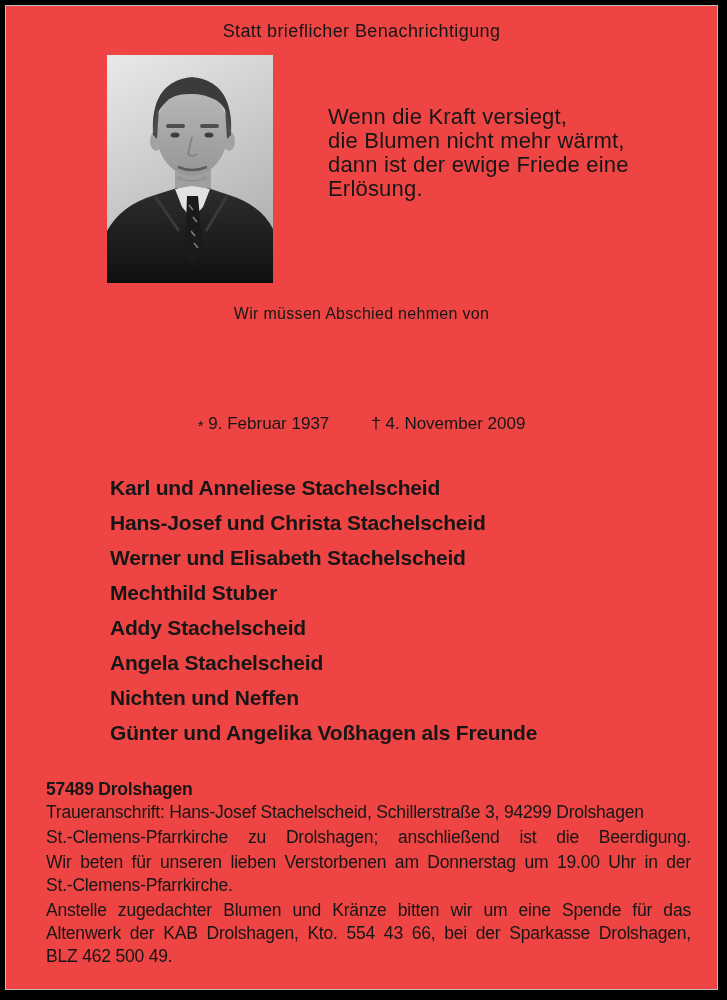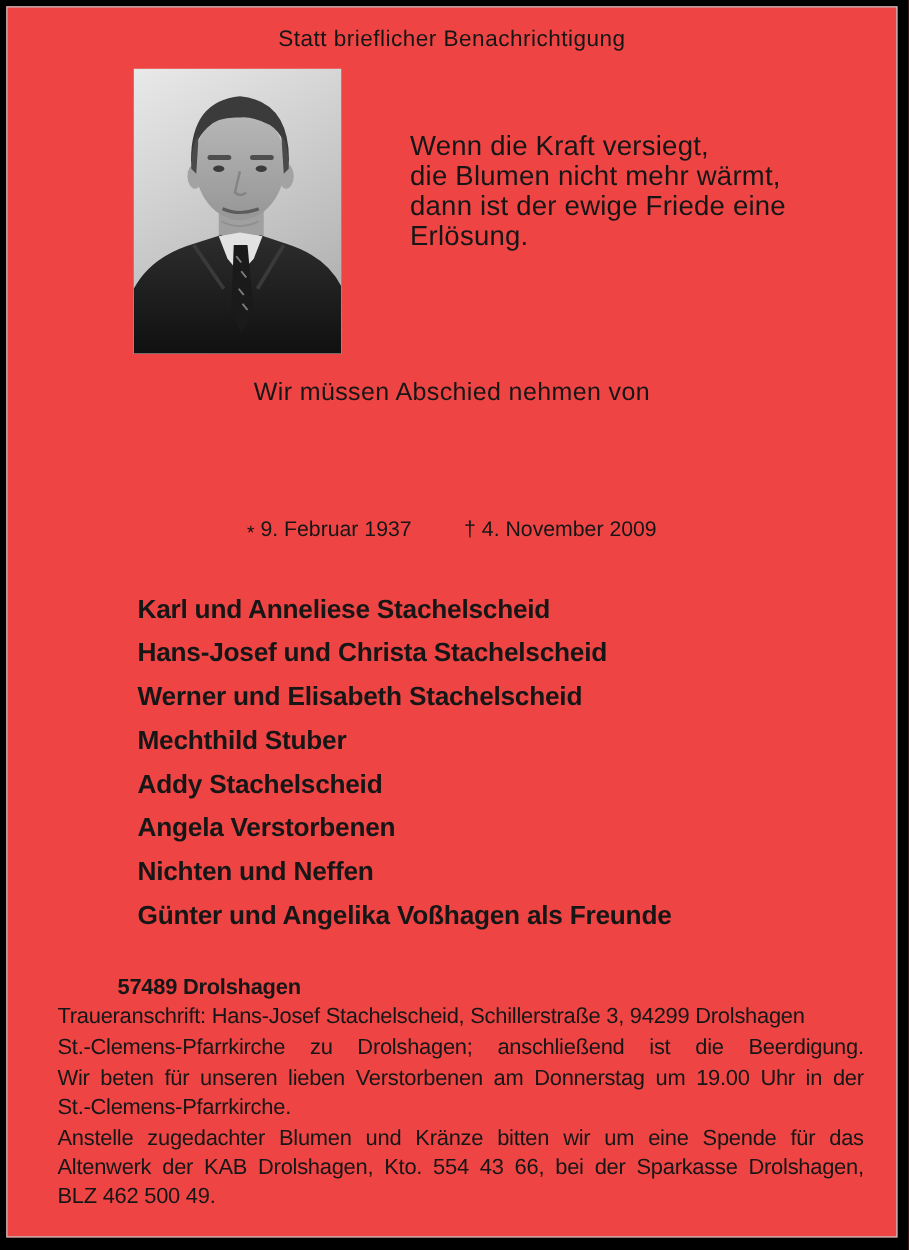--- a/index.html
+++ b/index.html
@@ -21,38 +21,38 @@
   .preface{top:15px;font-size:18px;letter-spacing:.4px;line-height:22px;}
 
   .photo{
     left:102px;top:50px;width:166px;height:228px;
     background:#c9c9c9;overflow:hidden;
   }
   .photo svg{display:block;}
 
   .poem{left:323px;top:100px;font-size:22px;line-height:24px;letter-spacing:.2px;}
 
-  .intro{top:297px;font-size:20px;line-height:24px;letter-spacing:.3px;}
+  .intro{top:297px;font-size:16px;line-height:24px;letter-spacing:.3px;}
 
   .name-wrap{top:328px;line-height:60px;}
   .name-inner{
     display:inline-block;font-size:55px;font-weight:bold;
     transform:scaleX(.9);transform-origin:center;
     letter-spacing:-.5px;white-space:nowrap;
   }
 
   .dates{top:406px;font-size:17px;line-height:26px;}
   .dates .birth{margin-right:42px;}
   .dates .star{display:inline-block;font-size:.9em;position:relative;top:2px;}
 
   .mourners{left:105px;top:465px;font-size:21px;font-weight:bold;line-height:35px;letter-spacing:-.2px;}
   .mourners div{white-space:nowrap;}
 
   .bottom{left:41px;top:773px;width:645px;font-size:17.5px;line-height:23px;letter-spacing:-.2px;}
-  .bottom .city{font-weight:bold;margin-left:48px;}
+  .bottom .city{font-weight:bold;}
   .bottom .para{margin-top:2px;}
   .bline{white-space:nowrap;}
   .bline.just{
     white-space:normal;
     text-align:justify;
     text-align-last:justify;
   }
 </style>
 </head>
 <body>
@@ -125,21 +125,21 @@
   <div class="abs center dates">
     <span class="birth"><span class="star">*</span> <span>9. Februar 1937</span></span><span>† 4. November 2009</span>
   </div>
 
   <div class="abs mourners">
       <div class="mourner-line">Karl und Anneliese Stachelscheid</div>
       <div class="mourner-line">Hans-Josef und Christa Stachelscheid</div>
       <div class="mourner-line">Werner und Elisabeth Stachelscheid</div>
       <div class="mourner-line">Mechthild Stuber</div>
       <div class="mourner-line">Addy Stachelscheid</div>
-      <div class="mourner-line">Angela Verstorbenen</div>
+      <div class="mourner-line">Angela Stachelscheid</div>
       <div class="mourner-line">Nichten und Neffen</div>
       <div class="mourner-line">Günter und Angelika Voßhagen als Freunde</div>
     </div>
 
   <div class="abs bottom">
     <div class="city">57489 Drolshagen</div>
     <div>Traueranschrift: Hans-Josef Stachelscheid, Schillerstraße 3, 94299 Drolshagen</div>
     <div>
         <div class="para">
           <div class="bline just">St.-Clemens-Pfarrkirche zu Drolshagen; anschließend ist die Beerdigung.</div>

